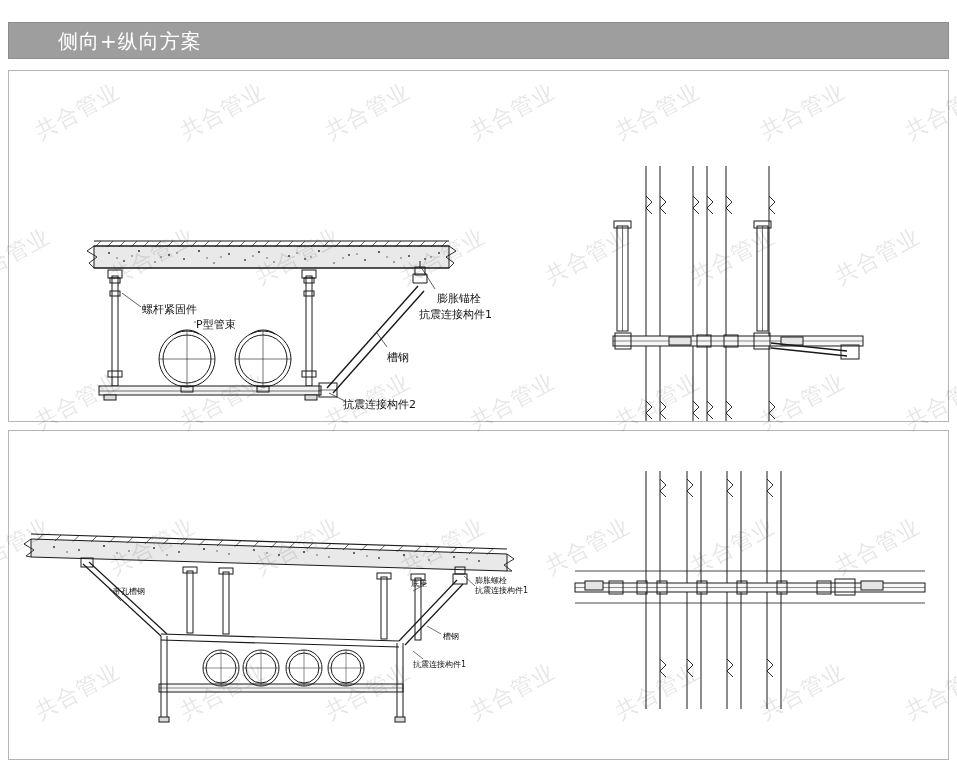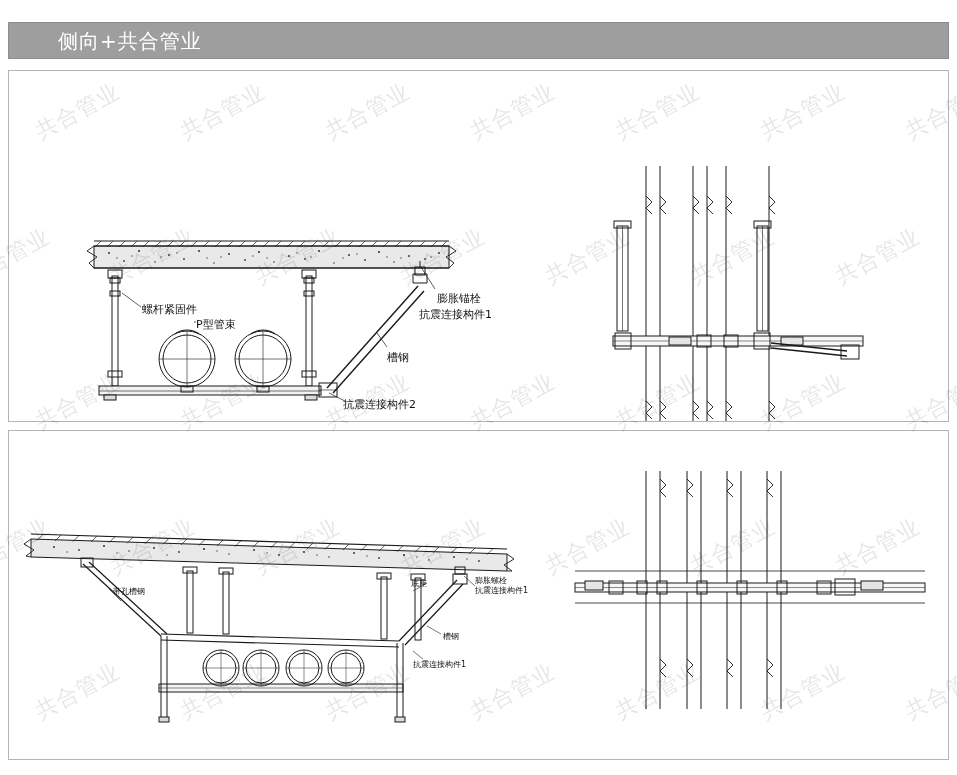--- a/index.html
+++ b/index.html
@@ -95,21 +95,21 @@
   svg text {
     font-family: "DejaVu Sans", "Liberation Sans", sans-serif;
   }
 </style>
 </head>
 <body>
 
 <div class="page">
 
   <div class="header-bar"></div>
-  <div class="header-title">侧向+共合管业</div>
+  <div class="header-title">侧向+纵向方案</div>
 
   <div class="panel" id="panel-top">
     <svg class="drawing" width="941" height="352" viewBox="0 0 941 352">
       <g stroke="#1a1a1a" fill="none" stroke-width="1">
 
         <rect x="85" y="175" width="355" height="22" fill="#e9e9e9" stroke="#1a1a1a"></rect>
         <line x1="85" y1="175" x2="440" y2="175"></line>
         <line x1="85" y1="197" x2="440" y2="197"></line>
 
         <line x1="85" y1="170" x2="440" y2="170" stroke-width="1.2"></line>

